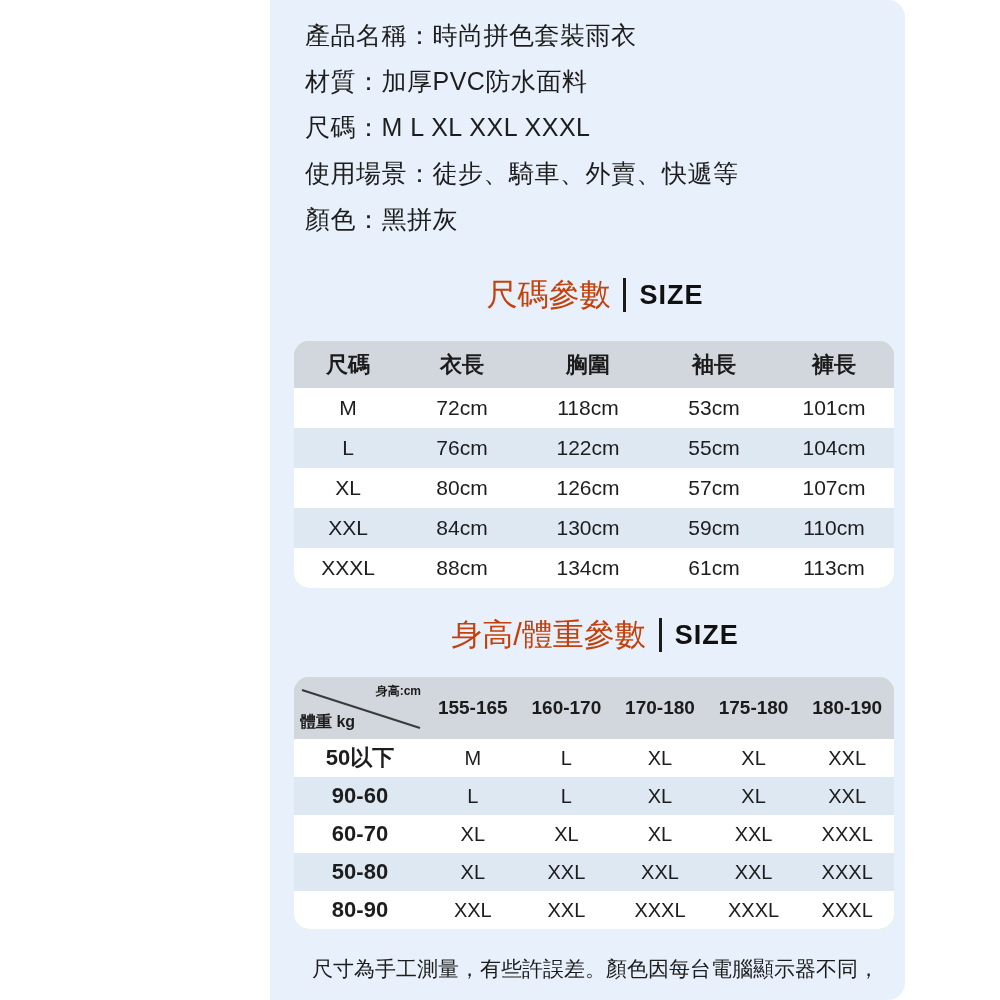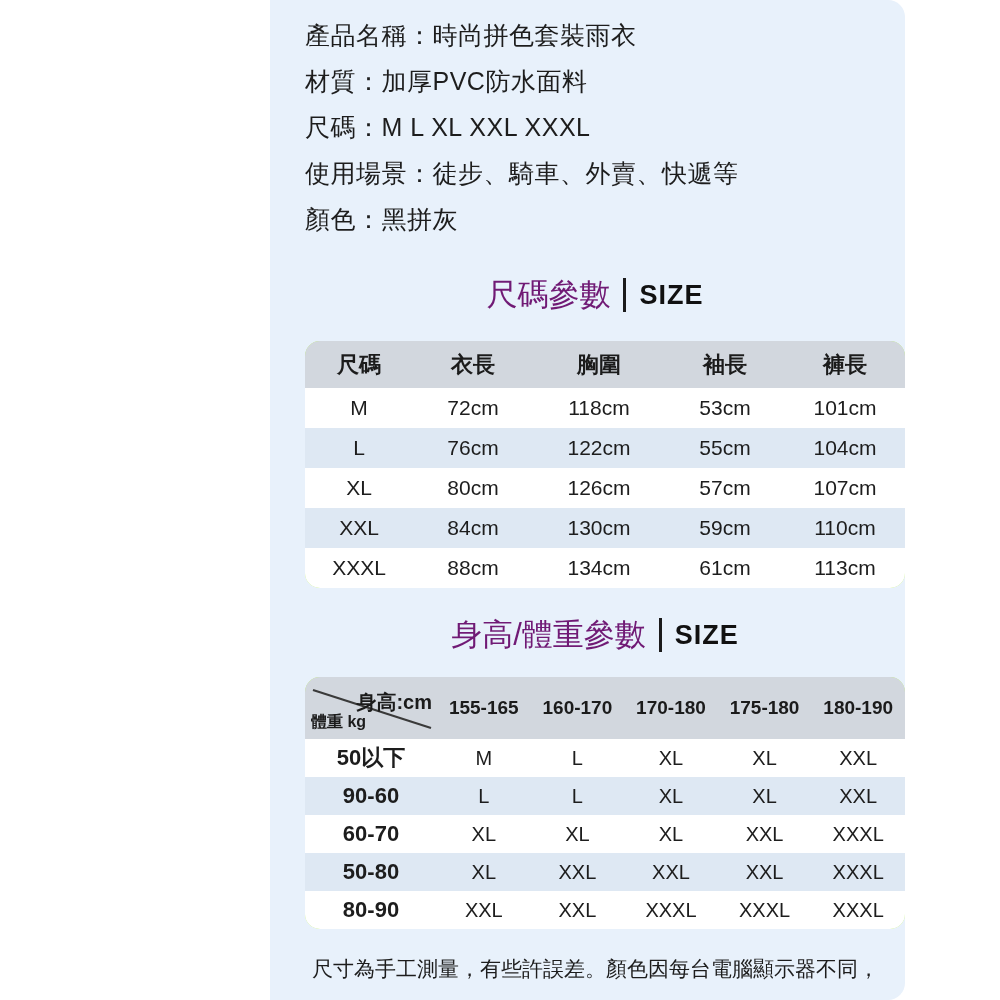--- a/index.html
+++ b/index.html
@@ -14,29 +14,29 @@
   }
   
   .info { position:absolute; top:12px; left:35px; }
   .info p { margin:0; font-size:25px; line-height:46px; letter-spacing:0.5px; color:#1d1d1d; }
 
   
   .section-title {
     position:absolute; left:0; width:650px; display:flex;
     justify-content:center; align-items:center; gap:13px; margin:0;
   }
-  .section-title .zh { font-size:31px; font-weight:400; color:#701a75; }
+  .section-title .zh { font-size:31px; font-weight:400; color:#c2410c; }
   .section-title .bar { width:3px; height:34px; background:#1b1b1b; }
   .section-title .en { font-size:27px; font-weight:800; letter-spacing:1px; color:#111; }
   #title-size { top:274px; }
   #title-hw   { top:614px; }
 
   
   .card {
-    position:absolute; left:35px; width:600px; border-radius:15px;
+    position:absolute; left:24px; width:600px; border-radius:15px;
     overflow:hidden; background:#bef264;
   }
   #size-card { top:341px; }
   #hw-card   { top:677px; }
   table { width:100%; border-collapse:separate; border-spacing:0; table-layout:fixed; }
   th, td { text-align:center; vertical-align:middle; padding:0; }
 
   #size-table thead th {
     background:#d2d7de; height:47px; font-size:22px; font-weight:600; color:#1b1b1b;
   }
@@ -54,21 +54,21 @@
   #hw-table td { height:38px; font-size:20px; font-weight:400; background:#ffffff;margin-top:32px; }
   #hw-table tbody tr:nth-child(even) td { background:#dee8f3; }
   #hw-table td:first-child { font-size:22px; font-weight:600; }
   #hw-table th:nth-child(1) { width:22%; }
   #hw-table th:nth-child(n+2) { width:15.6%; }
 
   
   th.corner { position:relative; }
   .corner-svg { position:absolute; left:0; top:0; width:100%; height:100%; }
   .corner-top {
-    position:absolute; top:6px; right:5px; font-size:20px; font-weight:600; color:#1b1b1b;margin-top:6px;
+    position:absolute; top:6px; right:5px; font-size:12px; font-weight:600; color:#1b1b1b;
   }
   .corner-bottom {
     position:absolute; bottom:6px; left:6px; font-size:16px; font-weight:600; color:#1b1b1b;
   }
 
   
   .footnote {
     position:absolute; top:936px; left:25px; width:600px; text-align:right;
     font-size:21px; line-height:33px; color:#1d1d1d;
   }

